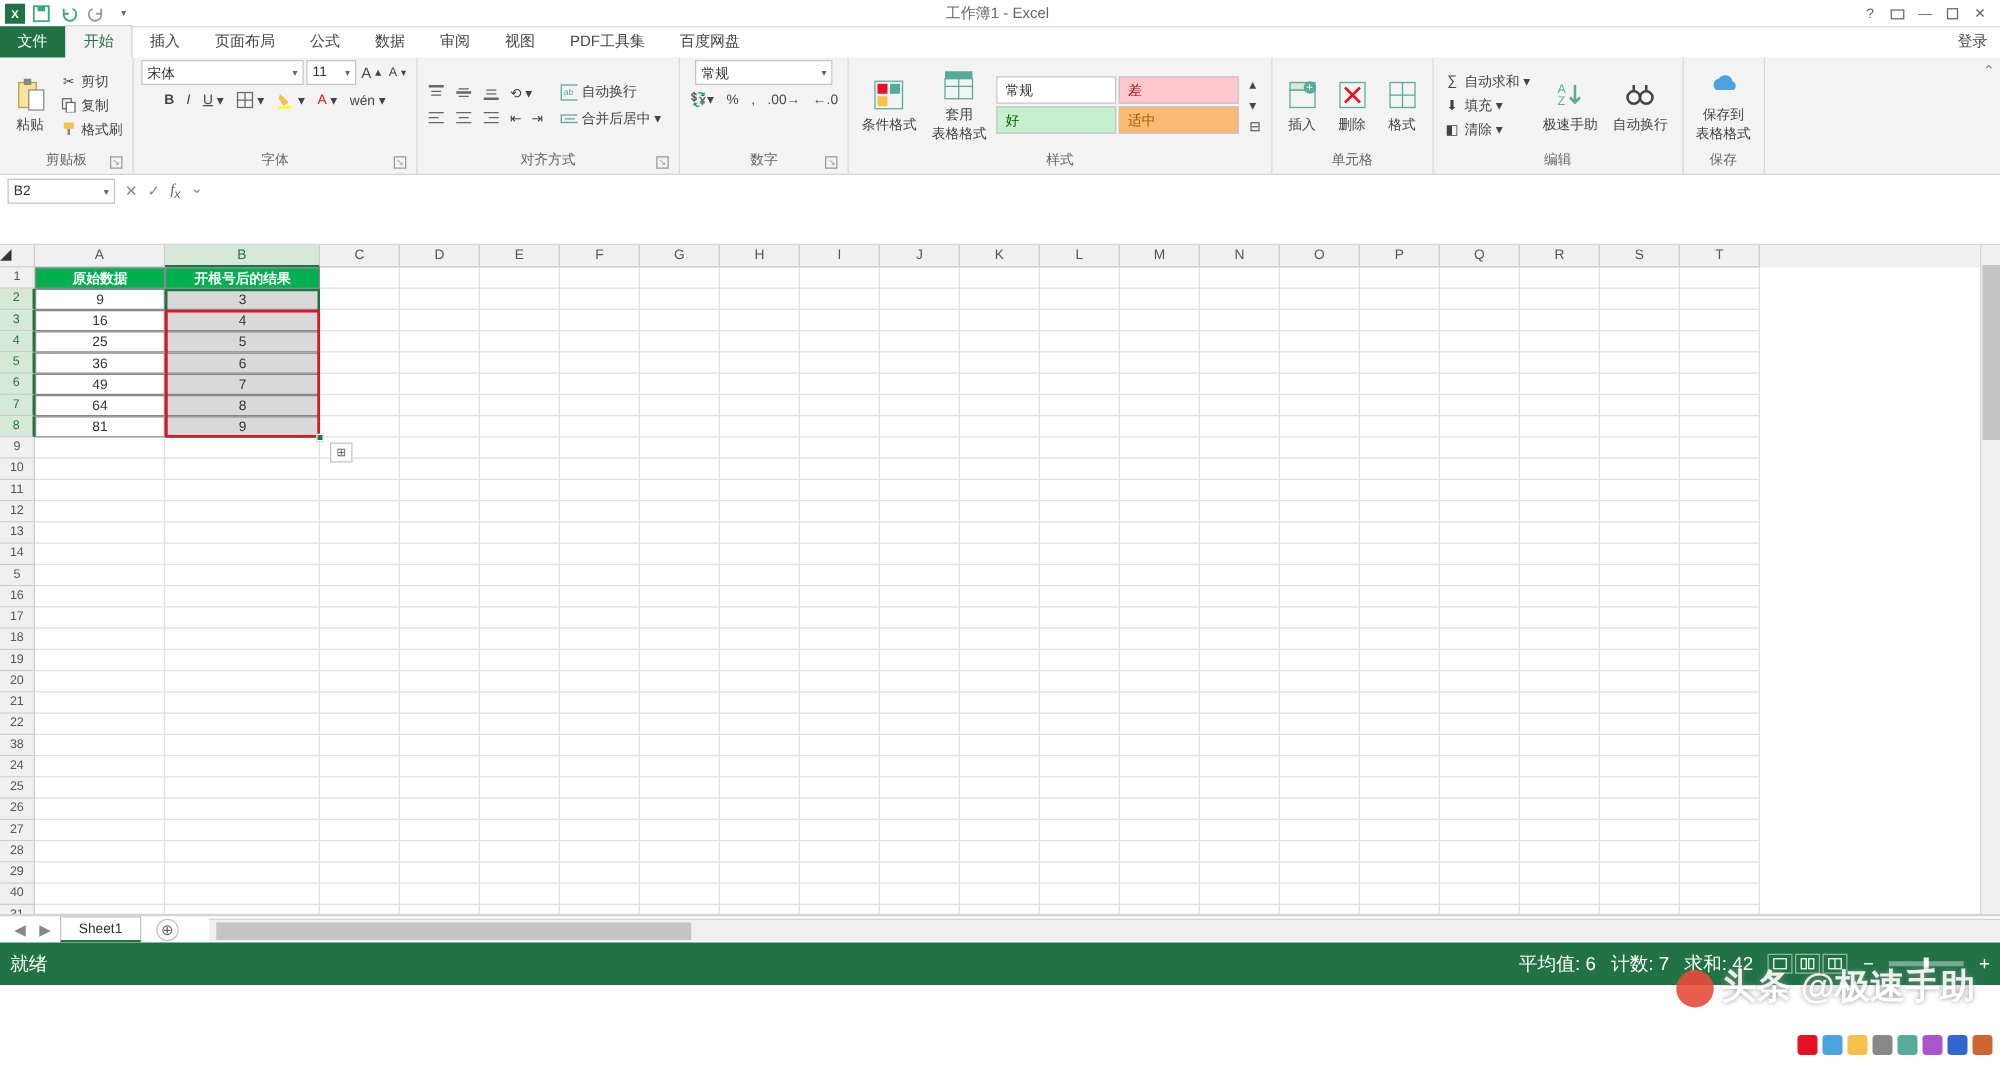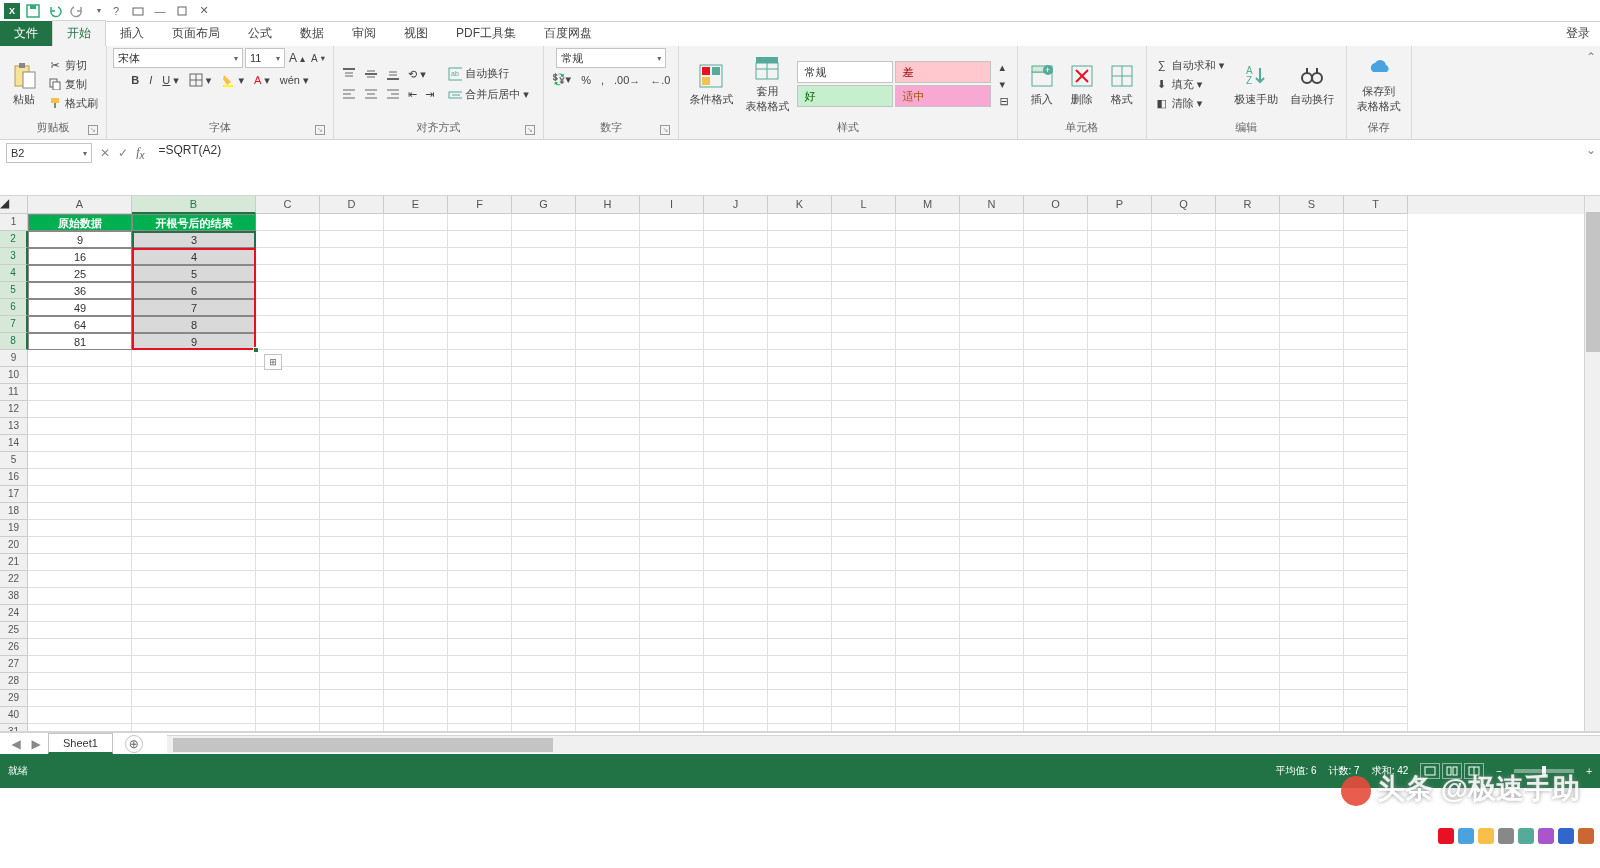--- a/index.html
+++ b/index.html
@@ -58,21 +58,21 @@
 .autofill-opts{position:absolute;width:18px;height:16px;border:1px solid #c4c4c4;background:#fff;font-size:9px;display:flex;align-items:center;justify-content:center;color:#666;}
 .vscroll{position:absolute;right:0;top:0;width:16px;height:100%;background:#f0f0f0;border-left:1px solid #d4d4d4;}
 .vthumb{position:absolute;width:14px;left:1px;background:#c4c4c4;}
 .hscroll-row{height:18px;display:flex;background:#f0f0f0;border-top:1px solid #d4d4d4;}
 .hscroll-track{flex:1;position:relative;margin-left:4px;}
 .hthumb{position:absolute;height:14px;top:2px;background:#c4c4c4;}
 .sheettabs{height:22px;background:#fff;display:flex;align-items:center;border-top:1px solid #d4d4d4;padding-left:8px;gap:4px;}
 .navarrow{width:16px;color:#888;text-align:center;}
 .sheettab{padding:3px 14px;border:1px solid #c4c4c4;background:#fff;font-size:11px;border-bottom:2px solid #217346;}
 .addsheet{width:18px;height:18px;border:1px solid #c4c4c4;border-radius:50%;display:flex;align-items:center;justify-content:center;font-size:12px;color:#666;margin-left:8px;}
-.statusbar{height:22px;background:#217346;color:#fff;display:flex;align-items:center;padding:17px 8px;font-size:10px;text-align:right;}
+.statusbar{height:22px;background:#217346;color:#fff;display:flex;align-items:center;padding:17px 8px;font-size:15px;text-align:right;}
 .statusbar .right{margin-left:auto;display:flex;align-items:center;gap:12px;}
 .viewbtns{display:flex;gap:2px;}
 .viewbtn{width:20px;height:16px;border:1px solid rgba(255,255,255,.5);display:flex;align-items:center;justify-content:center;}
 .watermark{position:absolute;right:20px;bottom:60px;font-size:28px;color:#fff;font-weight:bold;text-shadow:0 0 4px #888;pointer-events:none;opacity:.9;}
 .wm-logo{display:inline-block;width:30px;height:30px;background:#e74c3c;border-radius:50%;vertical-align:middle;margin-right:6px;}
 .taskicons{position:absolute;right:6px;bottom:24px;display:flex;gap:4px;}
 .tico{width:16px;height:16px;border-radius:3px;}
 svg{display:block;}
 </style>
 </head>
@@ -94,20 +94,21 @@
         </svg>
       </span>
     <span class="qat-btn">
         <svg width="14" height="14">
           <path d="M4 3 A5 5 0 1 0 11 7" fill="none" stroke="#999" stroke-width="1.5"></path>
           <path d="M11 3 L11 7 L7 7" fill="none" stroke="#999" stroke-width="1.5"></path>
         </svg>
       </span>
     <span class="qat-btn" style="font-size:8px;">▾</span>
   </div>
+  <div class="center">工作簿1 - Excel</div>
   <div class="right">
     <span class="win-btn">?</span>
     <span class="win-btn">
         <svg width="12" height="12">
           <rect x="1" y="3" width="10" height="7" fill="none" stroke="#666"></rect>
         </svg>
       </span>
     <span class="win-btn">—</span>
     <span class="win-btn">
         <svg width="10" height="10">
@@ -334,21 +335,21 @@
               <span>常规</span>
             </div>
           <div class="stylebox" style="background:#ffc7ce;color:#9c0006;">
               <span>差</span>
             </div>
         </div>
         <div class="row">
           <div class="stylebox" style="background:#c6efce;color:#006100;">
               <span>好</span>
             </div>
-          <div class="stylebox" style="background:#f9a8d4;color:#9c5700;">
+          <div class="stylebox" style="background:#fdba74;color:#9c5700;">
               <span>适中</span>
             </div>
         </div>
       </div>
       <div class="col" style="gap:2px;margin-left:2px;">
         <span class="smbtn">▴</span>
         <span class="smbtn">▾</span>
         <span class="smbtn">⊟</span>
       </div>
     </div>
@@ -444,21 +445,20 @@
 <div class="namebox-row">
   <div class="namebox">
       <span>B2</span>
       <span class="arr">▾</span>
     </div>
   <div class="fx-controls">
     <span>✕</span>
     <span>✓</span>
     <span class="fx-label">f<sub>x</sub></span>
   </div>
-  <div class="formula-input">=SQRT(A2)</div>
   <div class="expand-fx">⌄</div>
 </div>
 
 <div class="grid-wrap">
   <div class="colheads" id="colheads">
       <div class="rowhead-spacer">◢</div>
       <div class="colhead" style="width: 104px;">A</div>
       <div class="colhead sel" style="width: 124px;">B</div>
       <div class="colhead" style="width: 64px;">C</div>
       <div class="colhead" style="width: 64px;">D</div>

